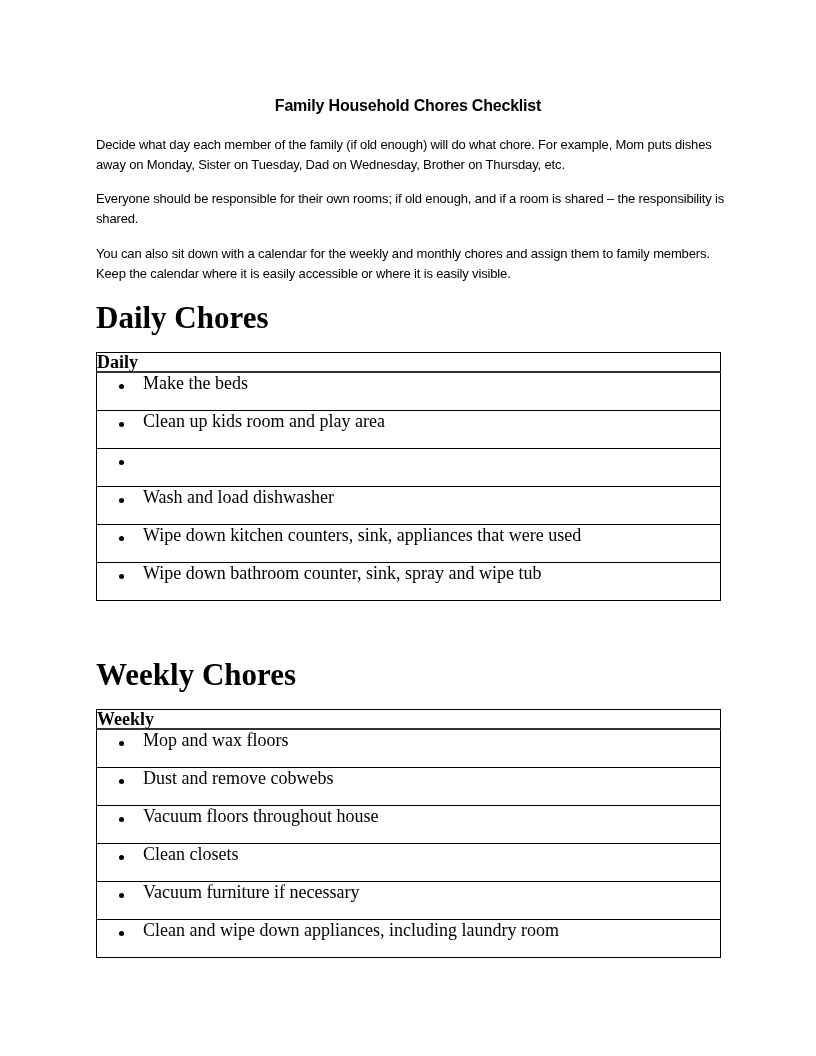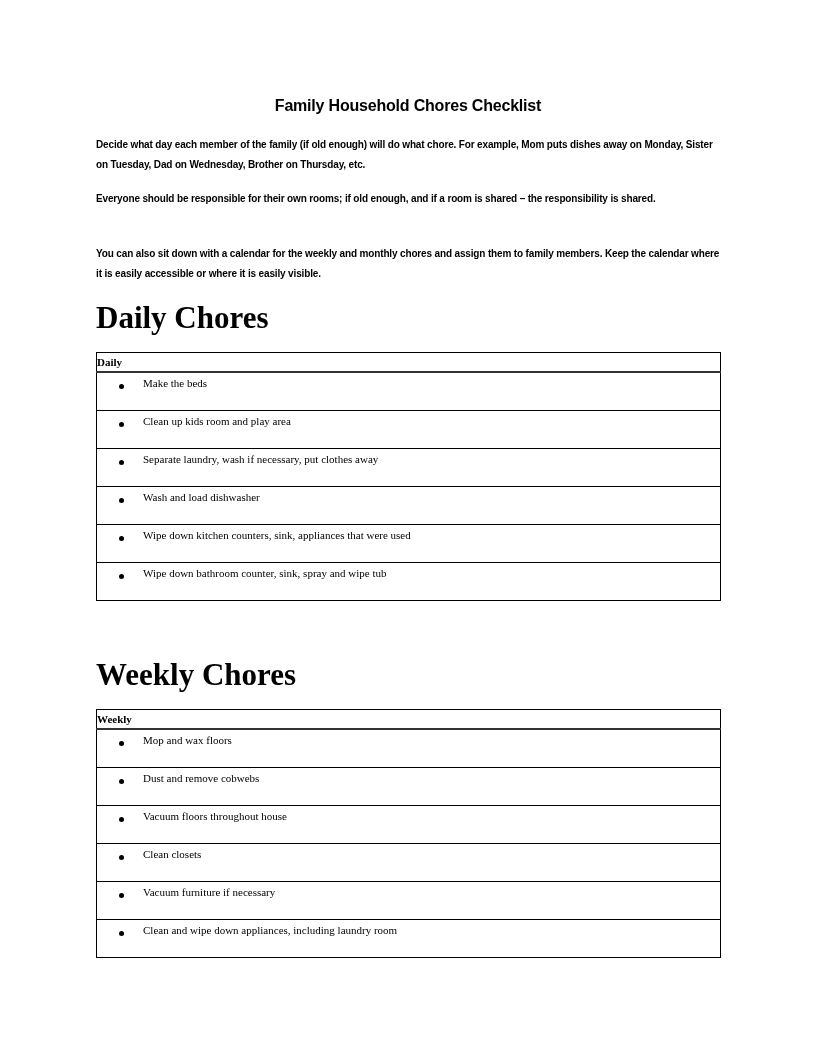--- a/index.html
+++ b/index.html
@@ -4,35 +4,35 @@
 <style>
   html, body { margin: 0; padding: 0; background: #ffffff; }
   body { width: 816px; height: 1056px; position: relative; overflow: hidden; color: #000; }
   .page { position: absolute; left: 0; top: 0; width: 684px; height: 1056px; }
   .title {
     position: absolute; left: 0; width: 816px; top: 97px; text-align: center;
     font-family: "Liberation Sans", sans-serif; font-weight: bold; font-size: 16px; letter-spacing: -0.2px;
   }
   .para {
     position: absolute; left: 96px; width: 630px;
-    font-family: "Liberation Sans", sans-serif; font-size: 10px; line-height: 20px; letter-spacing: -0.15px; font-weight: bold;
+    font-family: "Liberation Sans", sans-serif; font-size: 13px; line-height: 20px; letter-spacing: -0.15px;
   }
   .p1 { top: 135px; }
   .p2 { top: 189px; }
   .p3 { top: 244px; }
   .section-heading {
     position: absolute; left: 96px;
     font-family: "Liberation Serif", serif; font-weight: bold; font-size: 31px; line-height: 30px;
   }
   .h-daily { top: 303px; }
   .h-weekly { top: 660px; }
   table.chores {
     position: absolute; left: 96px; width: 625px;
     border-collapse: collapse;
-    font-family: "Liberation Serif", serif; font-size: 11px;
+    font-family: "Liberation Serif", serif; font-size: 18px;
   }
   .t-daily { top: 352px; }
   .t-weekly { top: 709px; }
   table.chores td {
     border: 1px solid #000; padding: 0; vertical-align: top;
   }
   table.chores tr.head td {
     height: 18px; line-height: 18px; padding-left: 0; font-weight: bold;
   }
   table.chores tr.head td { border-bottom: 2px solid #333; }
@@ -73,21 +73,20 @@
         </tr>
     <tr class="item">
           <td>
             <span class="bullet"></span>
             <span class="item-text">Clean up kids room and play area</span>
           </td>
         </tr>
     <tr class="item">
           <td>
             <span class="bullet"></span>
-            <span class="item-text">Separate laundry, wash if necessary, put clothes away</span>
           </td>
         </tr>
     <tr class="item">
           <td>
             <span class="bullet"></span>
             <span class="item-text">Wash and load dishwasher</span>
           </td>
         </tr>
     <tr class="item">
           <td>

